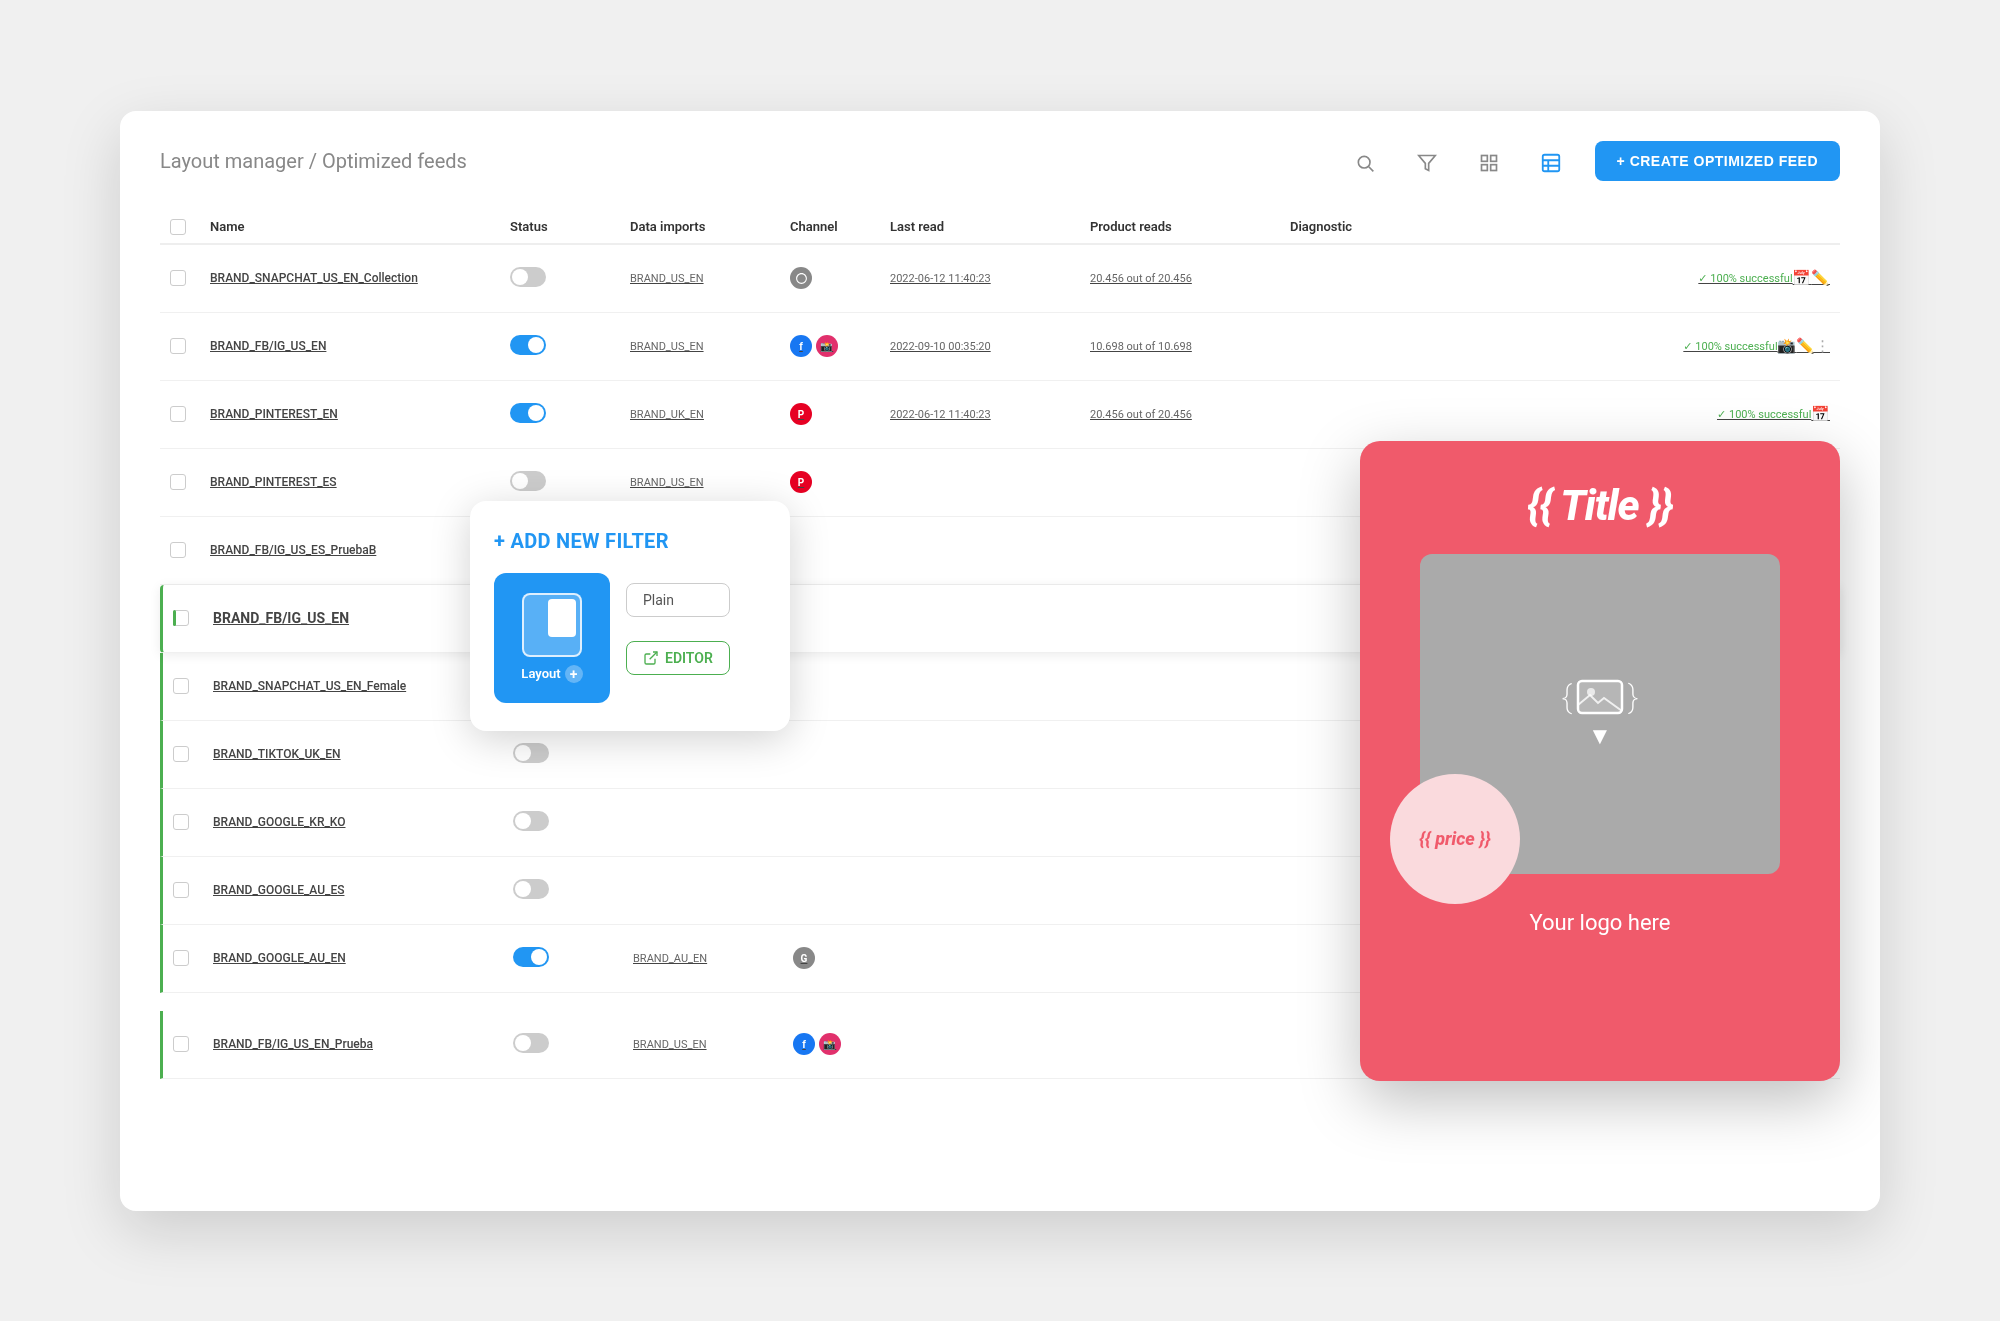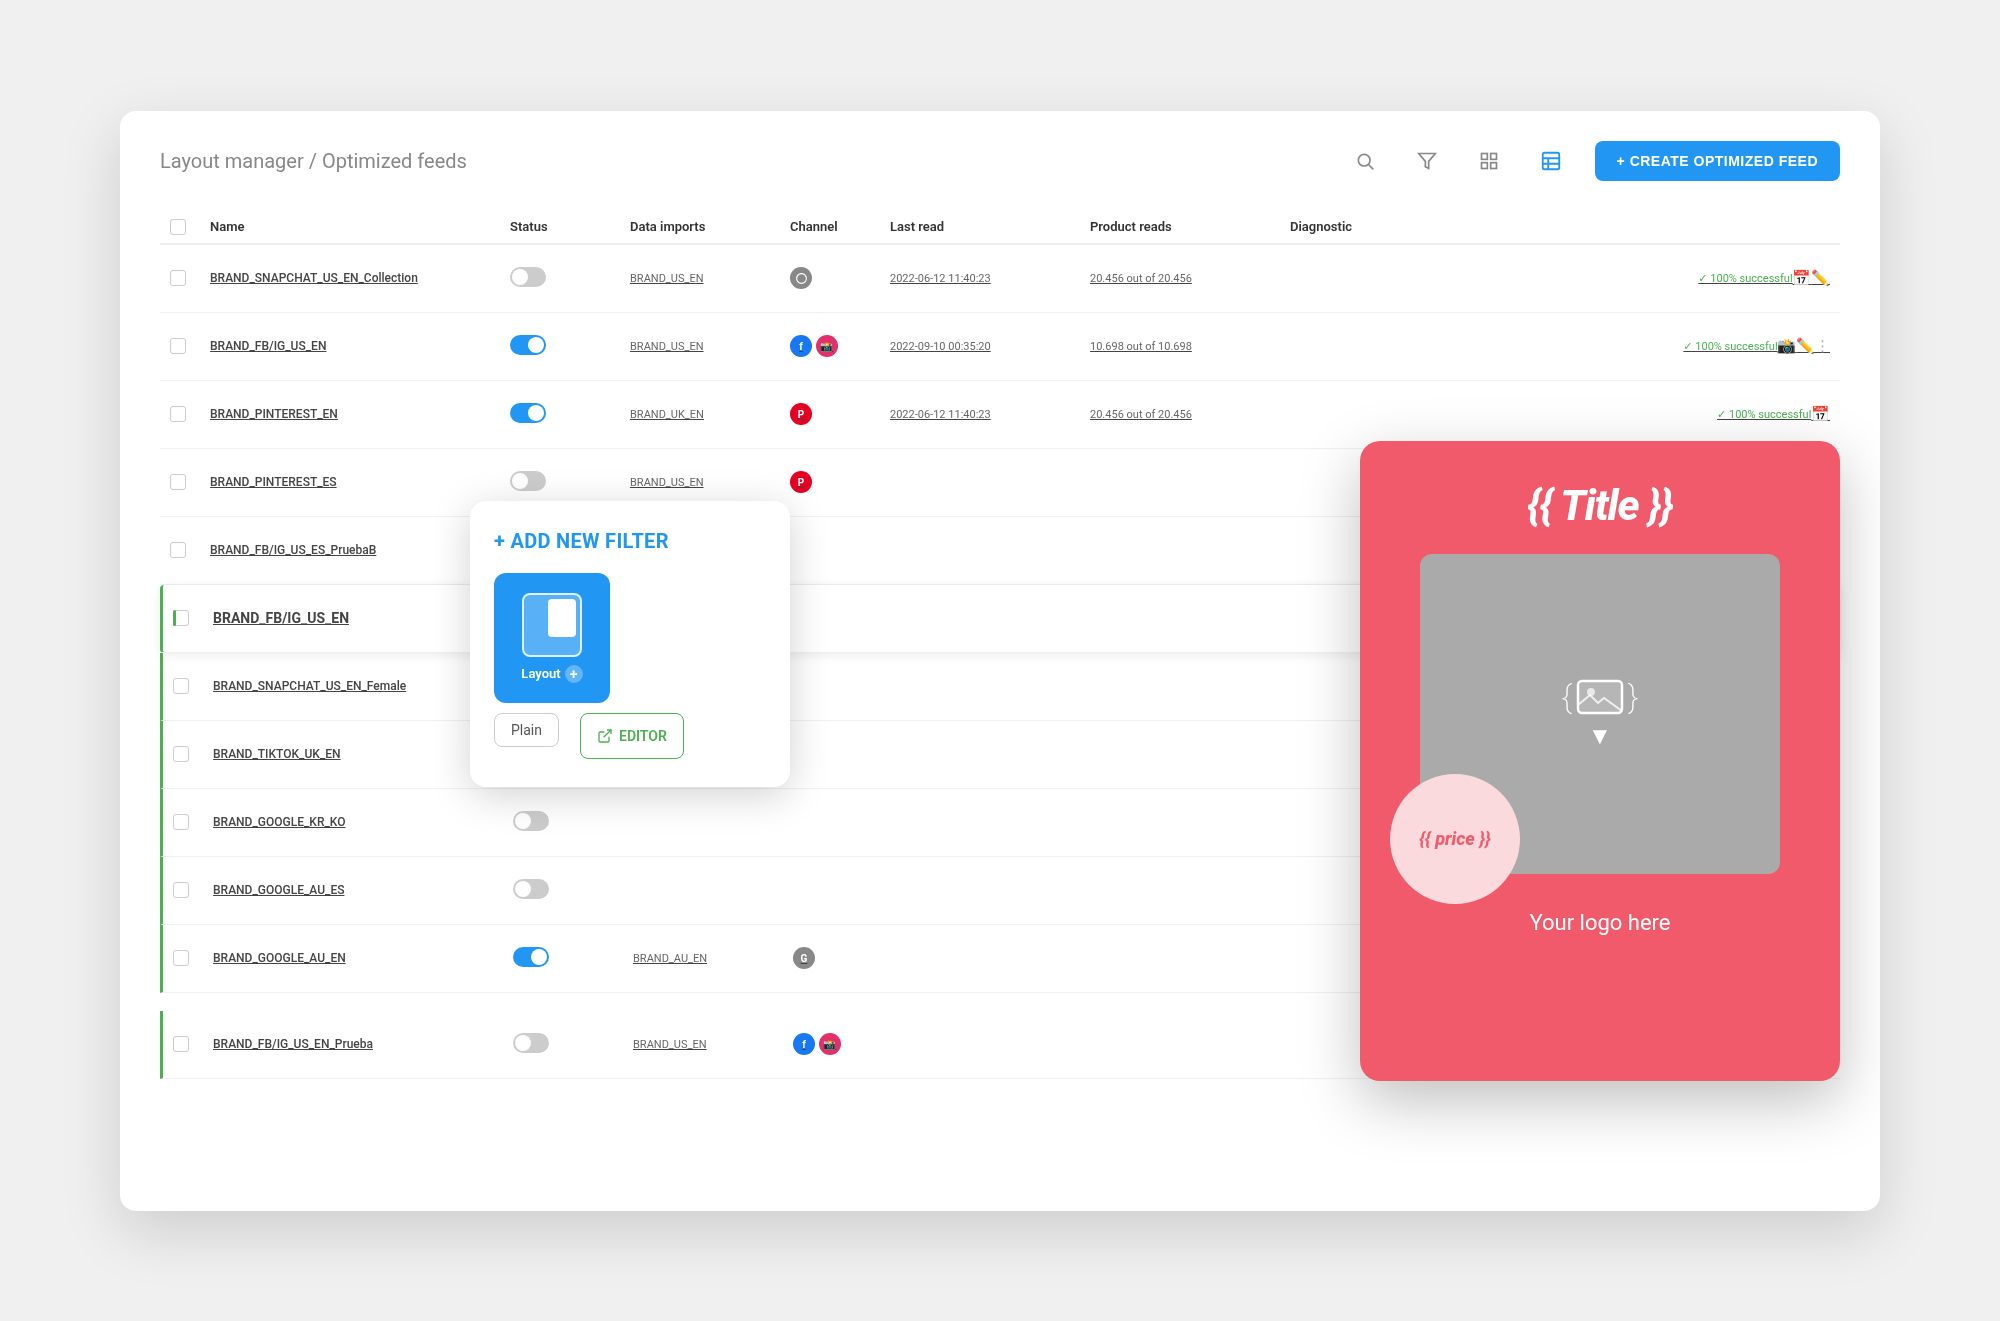--- a/index.html
+++ b/index.html
@@ -31,21 +31,21 @@
       justify-content: space-between;
       margin-bottom: 30px;
     }
     .breadcrumb {
       font-size: 20px;
       color: #888;
       font-weight: 400;
     }
     .header-actions {
       display: flex;
-      align-items: center;
+      align-items: flex-end;
       gap: 26px;
     }
     .icon-btn {
       width: 36px;
       height: 36px;
       display: flex;
       align-items: center;
       justify-content: center;
       color: #888;
       cursor: pointer;
@@ -271,21 +271,22 @@
       border-radius: 8px;
       font-size: 14px;
       color: #4CAF50;
       cursor: pointer;
       font-weight: 600;
       gap: 6px;
     }
     .panel-right {
       float: left;
       display: flex;
-      gap: 21px;
+      flex-direction: column;
+      gap: 12px;
       padding-top: 10px;
     }
     .clearfix::after { content: ''; display: table; clear: both; }
 
     
     .template-card {
       position: absolute;
       right: 40px;
       top: 330px;
       width: 480px;

